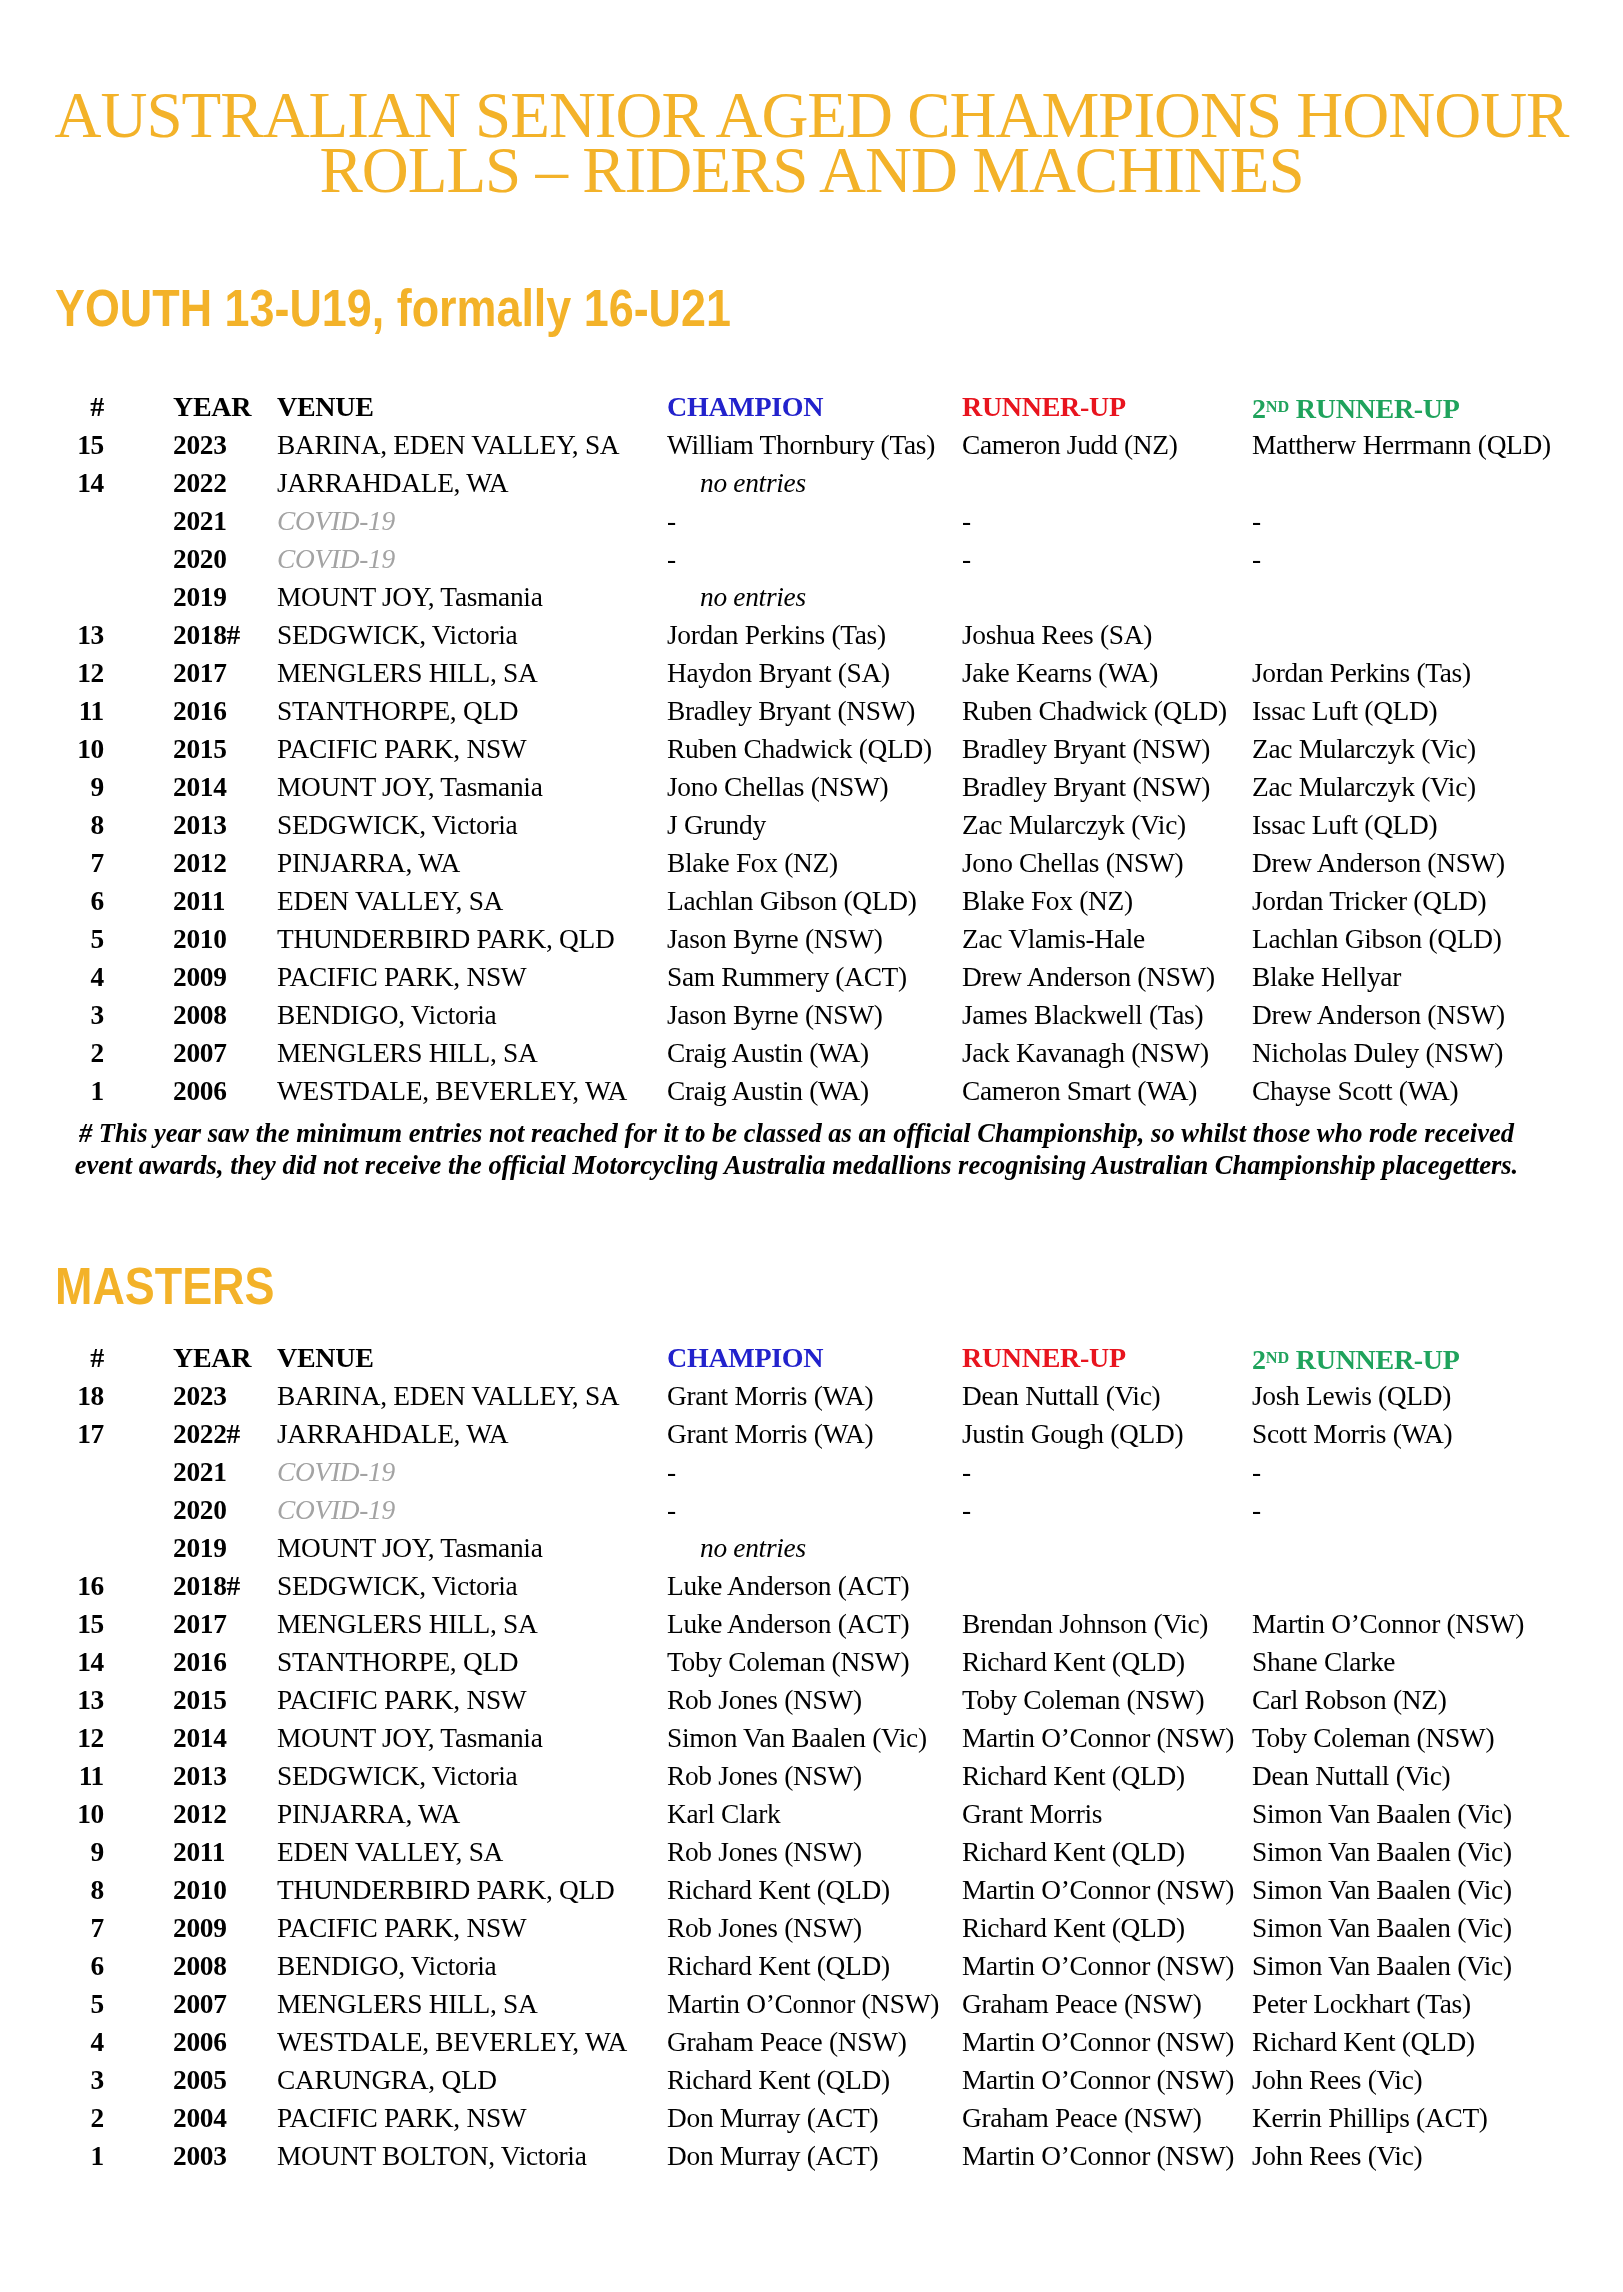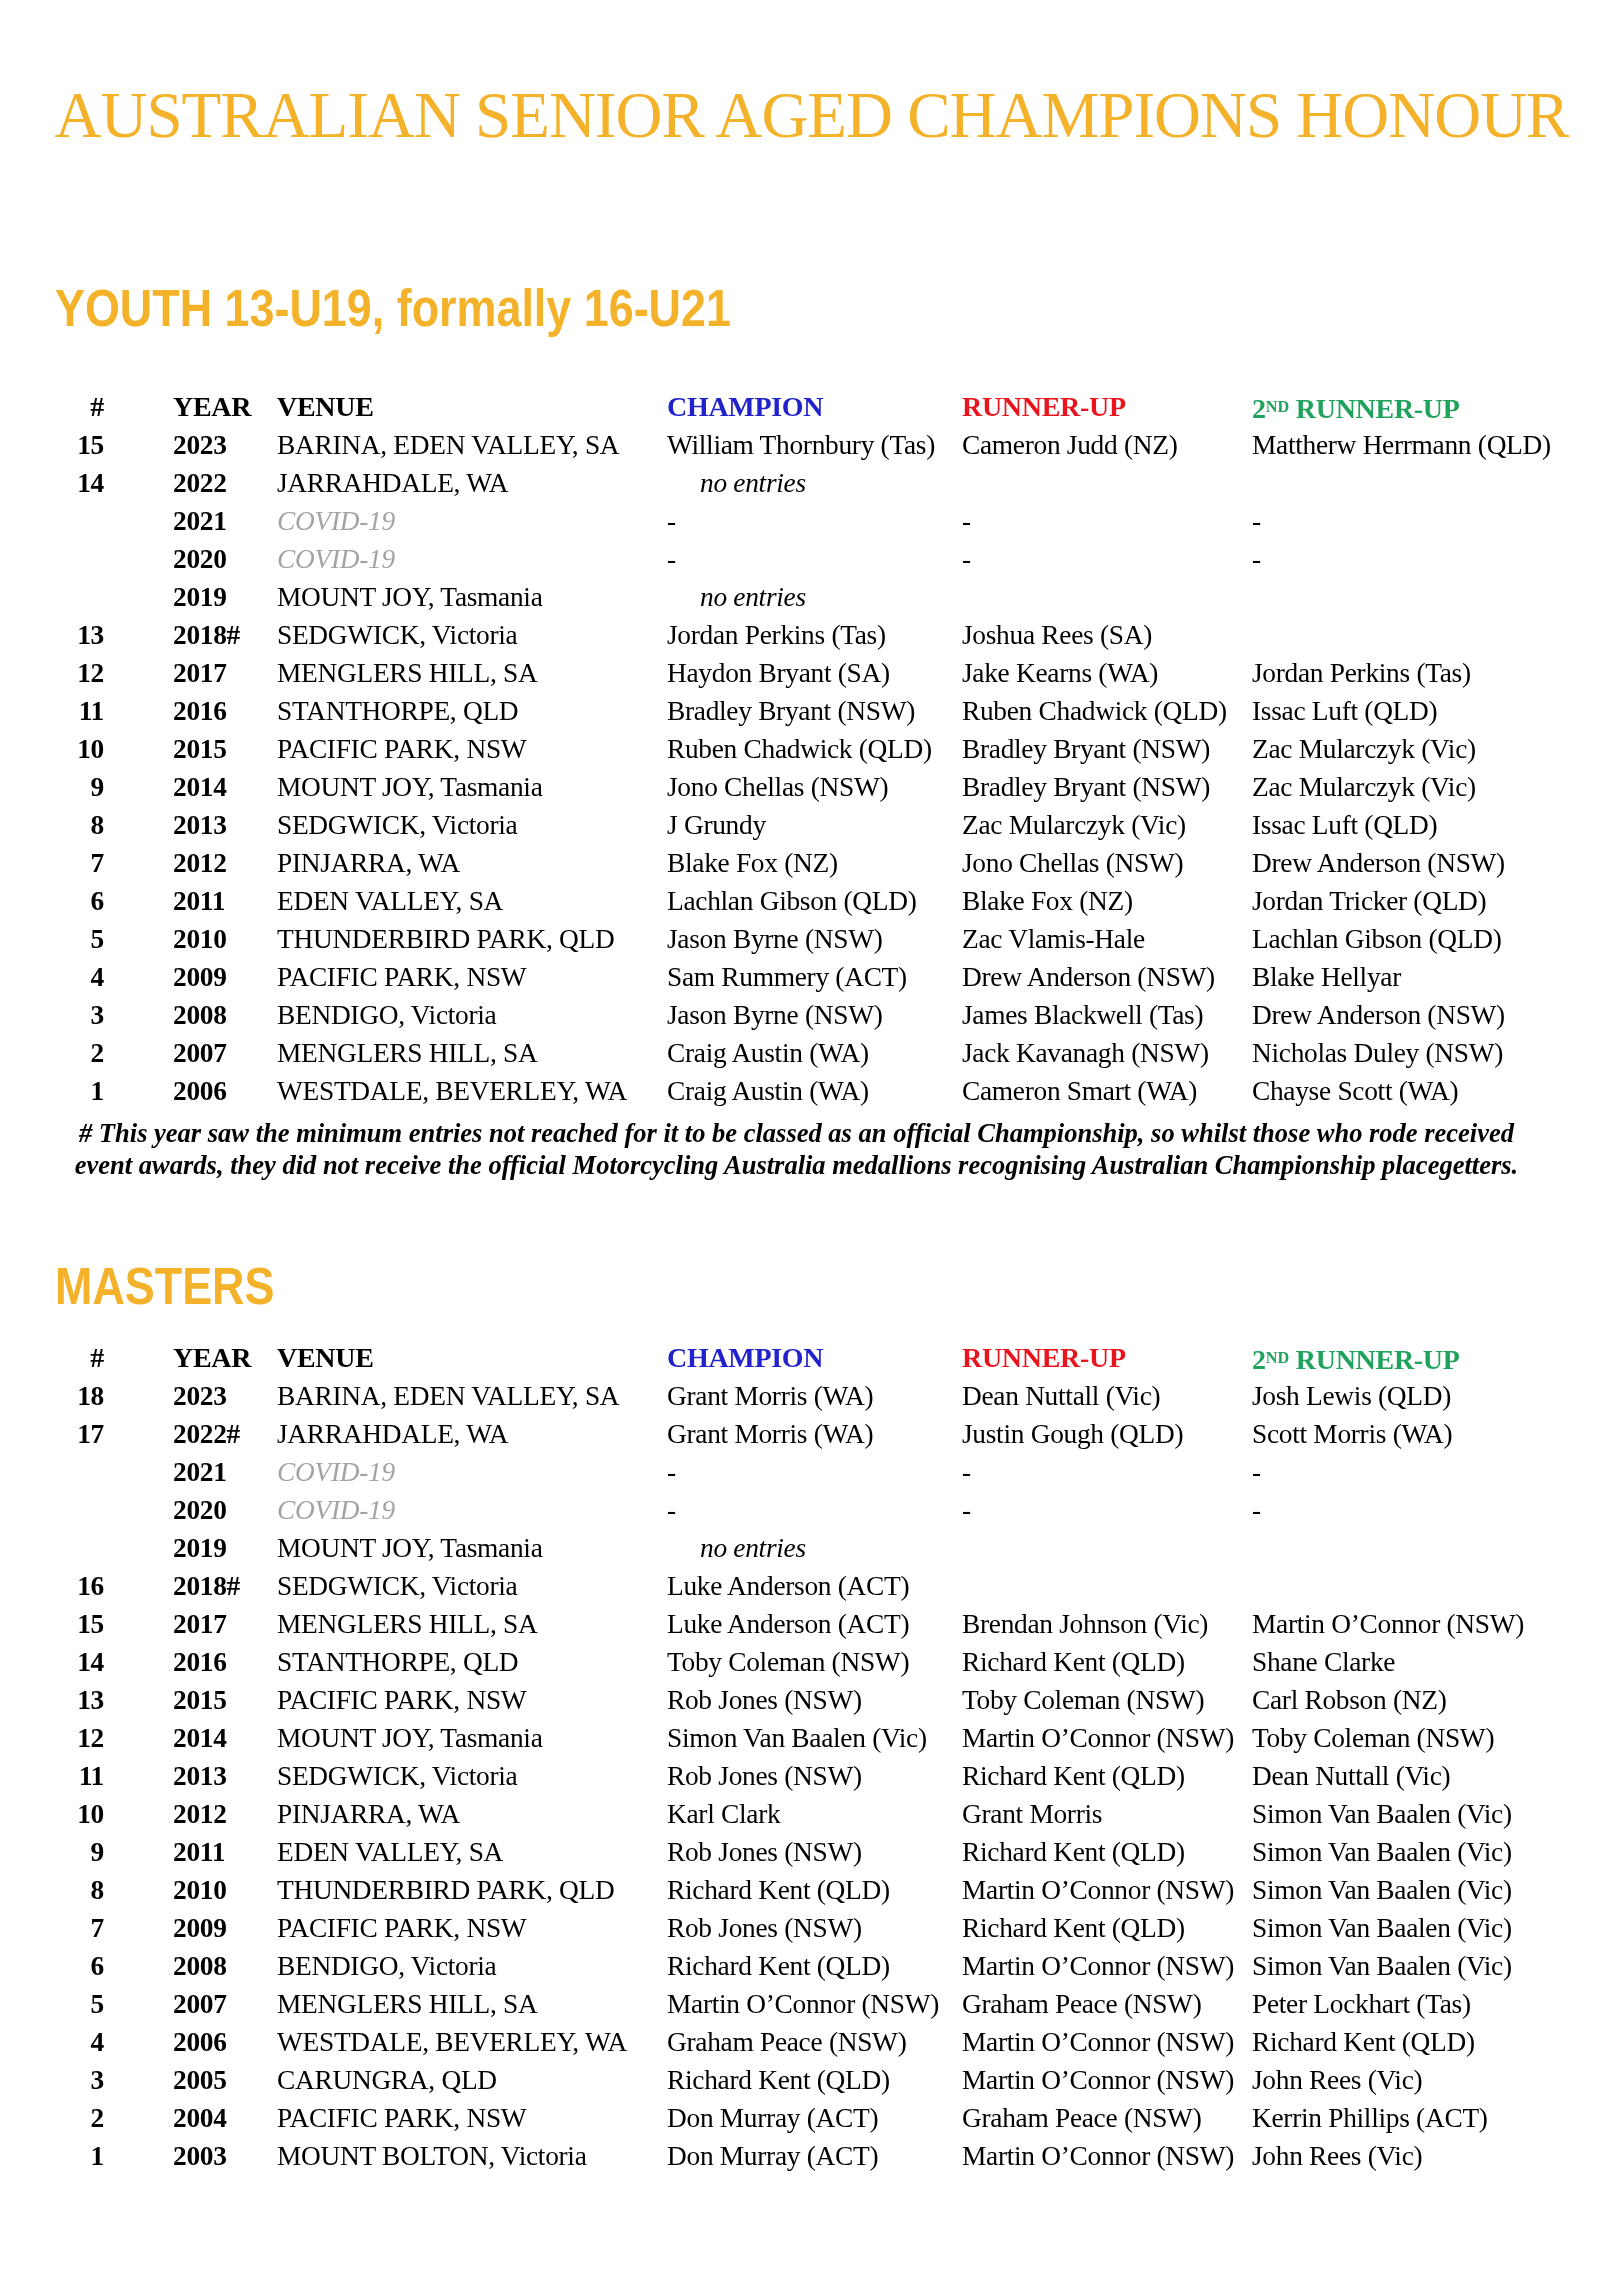--- a/index.html
+++ b/index.html
@@ -46,20 +46,21 @@
     font-size:26.5px; line-height:32px;
   }
 </style>
 </head>
 <body>
 
 <div class="page">
 
   <div class="title">
     <div>AUSTRALIAN SENIOR AGED CHAMPIONS HONOUR</div>
+    <div>ROLLS – RIDERS AND MACHINES</div>
   </div>
 
   <div class="section-heading" style="top:282px">YOUTH 13-U19, formally 16-U21</div>
 
   <div class="honour-table" style="top:388px">
       <div class="cell head col-num">#</div>
       <div class="cell head col-year">YEAR</div>
       <div class="cell head col-venue">VENUE</div>
       <div class="cell head col-champion">CHAMPION</div>
       <div class="cell head col-runner">RUNNER-UP</div>

